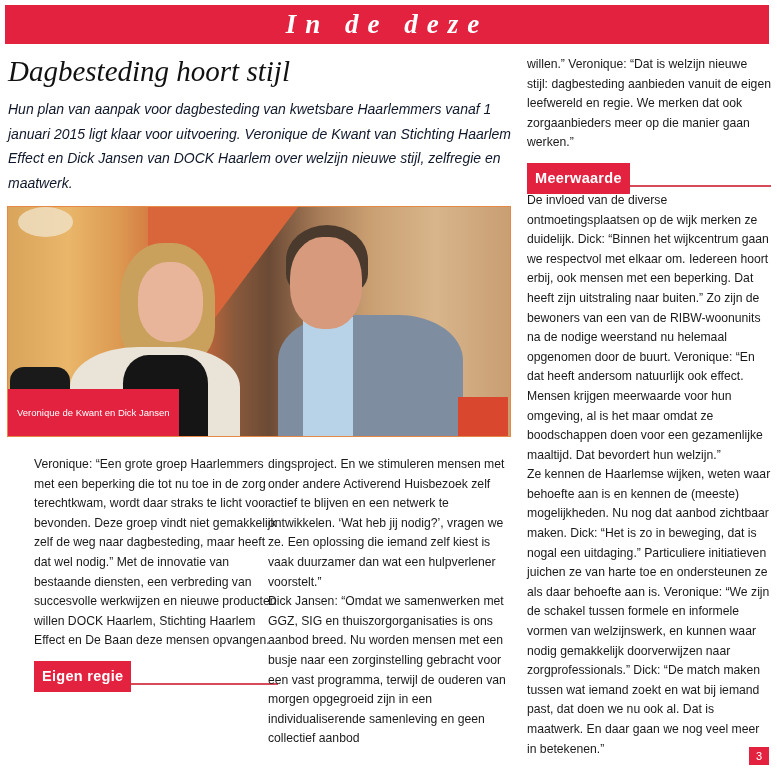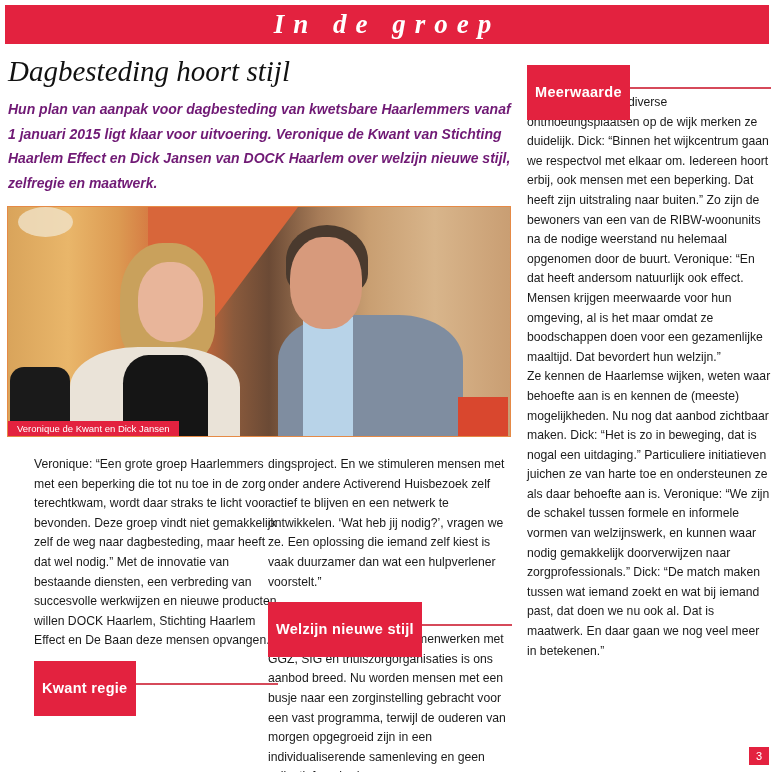--- a/index.html
+++ b/index.html
@@ -13,21 +13,21 @@
       font-family: "Liberation Serif", serif; font-style: italic; font-weight: bold;
       font-size: 27px; letter-spacing: 9px; line-height: 39px;
     }
     .title {
       position: absolute; left: 8px; top: 55px;
       font-family: "Liberation Serif", serif; font-style: italic;
       font-size: 29px; color: #111; white-space: nowrap;
     }
     .lead {
       position: absolute; left: 8px; top: 97px; width: 505px;
-      font-weight: bold; font-style: italic; font-size: 14px; line-height: 24.5px; color: #701a75;
+      font-weight: normal; font-style: italic; font-size: 14px; line-height: 24.5px; color: #0f172a;
     }
     .photo {
       position: absolute; left: 7px; top: 206px; width: 502px; height: 229px;
       border: 1px solid #e58a46; overflow: hidden;
       background: linear-gradient(90deg, #d9a45b 0%, #e9b66a 12%, #dc9a52 22%, #d4733f 30%, #c9683a 38%, #8a5a3c 45%, #6b4a35 52%, #a77c58 62%, #c99f72 72%, #d8b58b 85%, #c99e73 100%);
     }
     .photo .wall-orange {
       position: absolute; left: 140px; top: 0; width: 150px; height: 120px;
       background: #d8663a; clip-path: polygon(0 0, 100% 0, 40% 100%, 0 100%);
     }
@@ -39,49 +39,49 @@
     .photo .woman-hair { position: absolute; left: 112px; top: 36px; width: 95px; height: 120px; background: #c9a15c; border-radius: 45% 45% 30% 30%; }
     .photo .woman-face { position: absolute; left: 130px; top: 55px; width: 65px; height: 80px; background: #e8b59a; border-radius: 45%; }
     .photo .woman-body { position: absolute; left: 62px; top: 140px; width: 170px; height: 100px; background: #eae3d8; border-radius: 40% 40% 0 0; }
     .photo .woman-top { position: absolute; left: 115px; top: 148px; width: 85px; height: 95px; background: #151515; border-radius: 30% 30% 0 0; }
     .photo .man-hair { position: absolute; left: 278px; top: 18px; width: 82px; height: 70px; background: #4a3a2e; border-radius: 50% 50% 30% 30%; }
     .photo .man-face { position: absolute; left: 282px; top: 30px; width: 72px; height: 92px; background: #d79a7c; border-radius: 45%; }
     .photo .man-body { position: absolute; left: 270px; top: 108px; width: 185px; height: 130px; background: #7f8da0; border-radius: 35% 35% 0 0; }
     .photo .man-shirt { position: absolute; left: 295px; top: 110px; width: 50px; height: 120px; background: #b8d3e8; }
     .photo .cushion { position: absolute; left: 450px; top: 190px; width: 50px; height: 40px; background: #d9472e; }
     .caption {
-      position: absolute; left: 0; bottom: 0; height: 15px; padding: 0 9px;
+      position: absolute; left: 0; bottom: 0; height: 15px; padding: 16px 9px;
       background: #e3223f; color: #fff; font-size: 9.5px; line-height: 15px; white-space: nowrap;
     }
     .col {
       position: absolute; font-size: 12.2px; line-height: 19.6px; color: #1a1a1a;
     }
     .col p { margin: 0; }
     .col1 { left: 6px; top: 455px; width: 244px; margin-left: 28px; }
     .col2 { left: 268px; top: 455px; width: 244px; }
     .col3 { left: 527px; top: 55px; width: 244px; }
     .heading {
       position: relative; height: 22px; margin: 10px 0 4px 0;
       border-bottom: 2px solid #d64a5a;
     }
     .heading span {
       display: inline-block; background: #e3223f; color: #fff; font-weight: bold;
-      font-size: 14.5px; line-height: 23px; height: 23px; padding: 16px 8px; letter-spacing: .3px;
+      font-size: 14.5px; line-height: 23px; height: 23px; padding: 4px 8px; letter-spacing: .3px;
     }
     .link { font-style: italic; text-decoration: underline; }
     .page-num {
       position: absolute; left: 749px; top: 747px; width: 20px; height: 18px;
       background: #e3223f; color: #fff; font-size: 11px; text-align: center; line-height: 18px;
     }
   </style>
 </head>
 <body>
 
 <div class="banner">
-  <span>In de groep</span>
+  <span>In de deze</span>
 </div>
 
 <div class="title">Dagbesteding hoort stijl</div>
 
 <div class="lead">Hun plan van aanpak voor dagbesteding van kwetsbare Haarlemmers vanaf 1 januari 2015 ligt klaar voor uitvoering. Veronique de Kwant van Stichting Haarlem Effect en Dick Jansen van DOCK Haarlem over welzijn nieuwe stijl, zelfregie en maatwerk.</div>
 
 <div class="photo" title="Veronique de Kwant en Dick Jansen">
   <div class="wall-orange"></div>
   <div class="lamp"></div>
   <div class="chair"></div>
@@ -93,33 +93,31 @@
   <div class="man-shirt"></div>
   <div class="man-hair"></div>
   <div class="man-face"></div>
   <div class="cushion"></div>
   <div class="caption">Veronique de Kwant en Dick Jansen</div>
 </div>
 
 <div class="col col1">
   <p>Veronique: “Een grote groep Haarlemmers met een beperking die tot nu toe in de zorg terechtkwam, wordt daar straks te licht voor bevonden. Deze groep vindt niet gemakkelijk zelf de weg naar dagbesteding, maar heeft dat wel nodig.” Met de innovatie van bestaande diensten, een verbreding van succesvolle werkwijzen en nieuwe producten willen DOCK Haarlem, Stichting Haarlem Effect en De Baan deze mensen opvangen.</p>
   <div class="heading">
-    <span>Kwant regie</span>
+    <span>Eigen regie</span>
   </div>
 </div>
 
 <div class="col col2">
   <p>dingsproject. En we stimuleren mensen met onder andere Activerend Huisbezoek zelf actief te blijven en een netwerk te ontwikkelen. ‘Wat heb jij nodig?’, vragen we ze. Een oplossing die iemand zelf kiest is vaak duurzamer dan wat een hulpverlener voorstelt.”</p>
-  <div class="heading">
-    <span>Welzijn nieuwe stijl</span>
-  </div>
   <p>Dick Jansen: “Omdat we samenwerken met GGZ, SIG en thuiszorgorganisaties is ons aanbod breed. Nu worden mensen met een busje naar een zorginstelling gebracht voor een vast programma, terwijl de ouderen van morgen opgegroeid zijn in een individualiserende samenleving en geen collectief aanbod</p>
 </div>
 
 <div class="col col3">
+  <p>willen.” Veronique: “Dat is welzijn nieuwe stijl: dagbesteding aanbieden vanuit de eigen leefwereld en regie. We merken dat ook zorgaanbieders meer op die manier gaan werken.”</p>
   <div class="heading">
     <span>Meerwaarde</span>
   </div>
   <p>De invloed van de diverse ontmoetingsplaatsen op de wijk merken ze duidelijk. Dick: “Binnen het wijkcentrum gaan we respectvol met elkaar om. Iedereen hoort erbij, ook mensen met een beperking. Dat heeft zijn uitstraling naar buiten.” Zo zijn de bewoners van een van de RIBW-woonunits na de nodige weerstand nu helemaal opgenomen door de buurt. Veronique: “En dat heeft andersom natuurlijk ook effect. Mensen krijgen meerwaarde voor hun omgeving, al is het maar omdat ze boodschappen doen voor een gezamenlijke maaltijd. Dat bevordert hun welzijn.”</p>
   <p>Ze kennen de Haarlemse wijken, weten waar behoefte aan is en kennen de (meeste) mogelijkheden. Nu nog dat aanbod zichtbaar maken. Dick: “Het is zo in beweging, dat is nogal een uitdaging.” Particuliere initiatieven juichen ze van harte toe en ondersteunen ze als daar behoefte aan is. Veronique: “We zijn de schakel tussen formele en informele vormen van welzijnswerk, en kunnen waar nodig gemakkelijk doorverwijzen naar zorgprofessionals.” Dick: “De match maken tussen wat iemand zoekt en wat bij iemand past, dat doen we nu ook al. Dat is maatwerk. En daar gaan we nog veel meer in betekenen.”</p>
 </div>
 
 <div class="page-num">3</div>
 
 </body></html>

